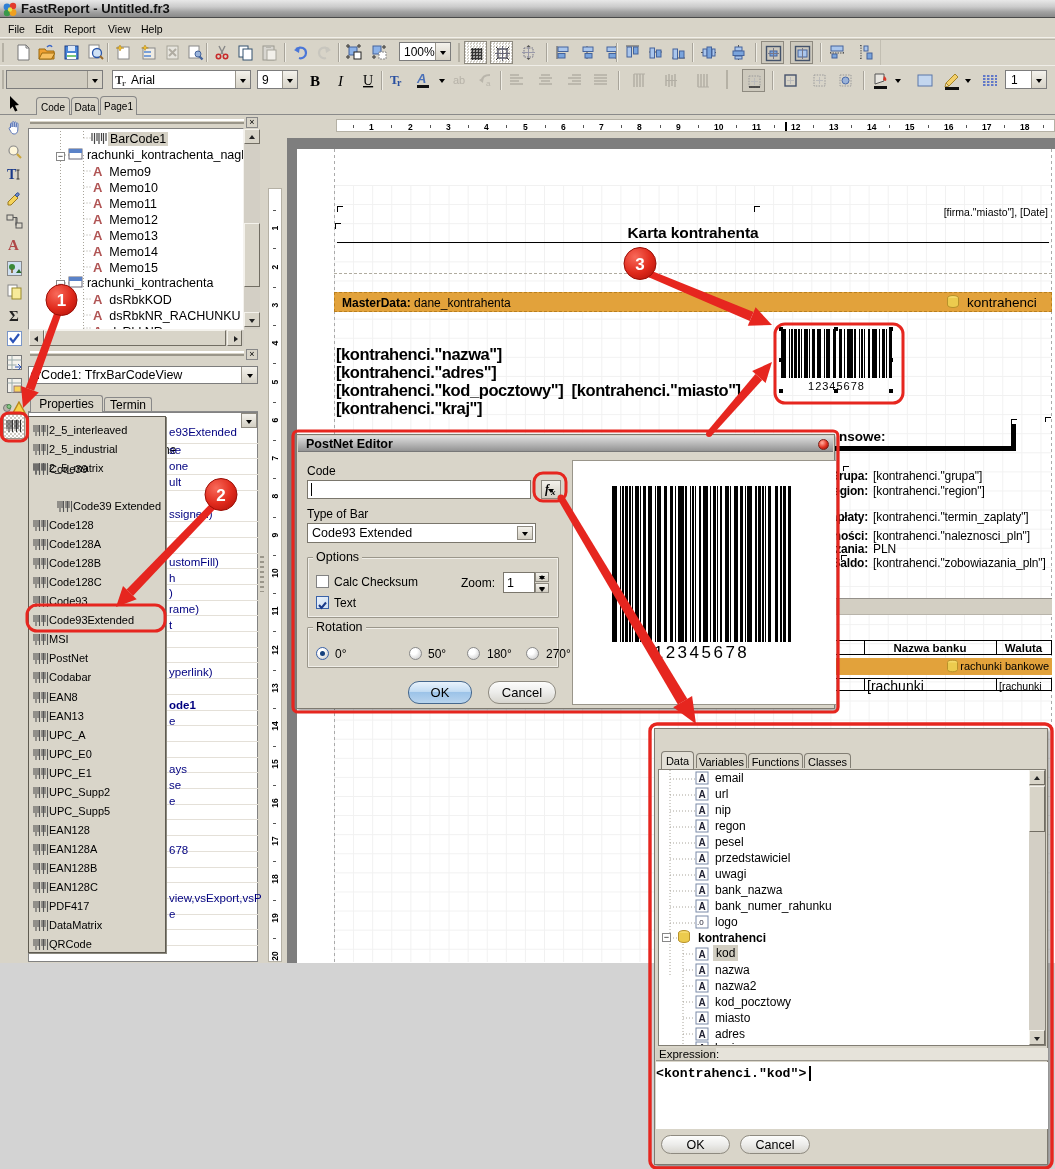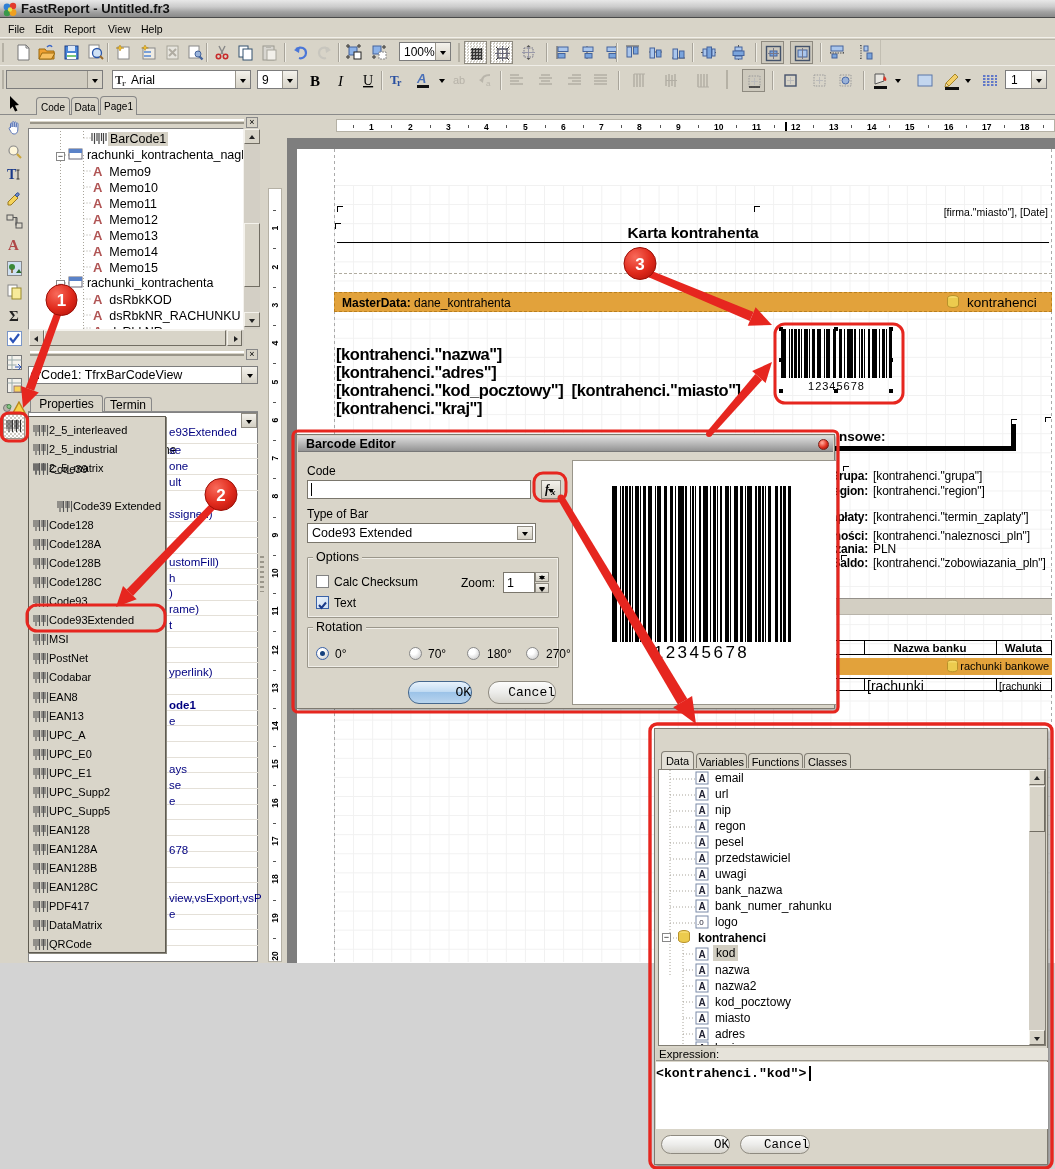--- a/index.html
+++ b/index.html
@@ -63,21 +63,21 @@
 .dtitle{position:absolute;left:1px;right:1px;top:1px;height:16px;background:linear-gradient(180deg,#dedede 0%,#bdbdbd 45%,#939393 100%);border-bottom:1px solid #777;}
 .dtitle .t{position:absolute;left:8px;top:1px;font-size:12.5px;font-weight:bold;color:#000;}
 .ball{position:absolute;top:2.5px;width:11px;height:11px;border-radius:50%;border:1px solid #555;}
 .gbox{position:absolute;border:1px solid #9b978b;border-radius:1px;}
 .gbox:after{content:"";position:absolute;inset:0;border:1px solid #f0eee8;}
 .glabel{position:absolute;top:-7px;left:7px;background:#d9d5c9;padding:0 3px;font-size:12.5px;z-index:2;}
 .lbl{position:absolute;font-size:12px;color:#000;white-space:nowrap;}
 .edit{position:absolute;background:#fff;border:1px solid #7a766c;}
 .cb{position:absolute;width:13px;height:13px;background:#fff;border:1px solid #828282;}
 .radio{position:absolute;width:13px;height:13px;border-radius:50%;background:radial-gradient(circle at 35% 30%,#fff 30%,#dcdcdc 70%,#b8b8b8);border:1px solid #8a8a8a;}
-.pill{position:absolute;height:23px;border-radius:11px;font-size:13px;text-align:right;color:#000;font-family:Liberation Mono, monospace;}
+.pill{position:absolute;height:23px;border-radius:11px;font-size:13px;text-align:center;color:#000;}
 .pill.blue{background:linear-gradient(180deg,#e9f3fc 0%,#c3dcf3 45%,#9cc3e8 50%,#b8d4ee 100%);border:1.5px solid #46688e;}
 .pill.silver{background:linear-gradient(180deg,#fdfdfc 0%,#ececea 50%,#d7d5ce 100%);border:1.5px solid #8e8a80;}
 
 .bars{position:absolute;border-left:3px solid #000;border-right:3px solid #000;background-image:repeating-linear-gradient(90deg,#000 0 2px,transparent 2px 7px),repeating-linear-gradient(90deg,#000 0 1px,transparent 1px 5px),repeating-linear-gradient(90deg,#000 0 2px,transparent 2px 11px),repeating-linear-gradient(90deg,#000 0 1px,transparent 1px 17px);}
 #anno{position:absolute;left:0;top:0;width:1055px;height:1169px;z-index:40;pointer-events:none;}
 </style></head>
 <body>
 <div id="app">
 <div id="title">
       <span class="txt">FastReport - Untitled.fr3</span>
@@ -966,21 +966,21 @@
     </div>
 <div class="pli" style="top:518.4px;">
       <svg class="bc" width="16" height="13">
         <path d="M1 1v7M3 1v11M5 1v7M6.5 1v11M9 1v7M10.5 1v11M12 1v7M14.5 1v11" stroke="#555" stroke-width="1.1"></path>
       </svg>
       <span class="tx">QRCode</span>
     </div>
 </div>
 <div id="dlgbar" class="dlg" style="left:296px;top:434px;width:539px;height:275px;z-index:30;">
  <div class="dtitle">
-      <span class="t">Barcode Editor</span>
+      <span class="t">PostNet Editor</span>
   <span class="ball" style="right:4px;background:radial-gradient(circle at 35% 30%,#ff9a8a 10%,#e03020 55%,#8a0a06);border-color:#7a2018;"></span>
     </div>
  <div class="lbl" style="left:10px;top:29px;">Code</div>
  <div class="edit" style="left:10px;top:45px;width:224px;height:19px;">
       <span style="position:absolute;left:3px;top:2px;width:1px;height:13px;background:#000;"></span>
     </div>
  <div class="ddb" style="left:244px;top:45px;width:20px;height:19px;"><svg width="18" height="17">
         <text x="3" y="12" font-size="12" font-style="italic" font-weight="bold" font-family="Liberation Serif" fill="#000">f</text>
         <text x="9" y="14" font-size="9" font-style="italic" font-weight="bold" font-family="Liberation Serif" fill="#000">x</text>
       </svg></div>
@@ -1007,21 +1007,21 @@
         <path d="M2 5l2.5 3L9 2.5" fill="none" stroke="#1a3a8a" stroke-width="2"></path>
       </svg></div>
  <div class="lbl" style="left:37px;top:161px;">Text</div>
  <div class="gbox" style="left:10px;top:192px;width:252px;height:41px;"></div>
  <div class="glabel" style="left:16px;top:185px;">Rotation</div>
  <div class="radio" style="left:19px;top:212px;border-color:#3a62a8;">
       <span style="position:absolute;left:3px;top:3px;width:5px;height:5px;border-radius:50%;background:#16417e;"></span>
     </div>
  <div class="lbl" style="left:38px;top:212px;">0°</div>
  <div class="radio" style="left:112px;top:212px;"></div>
- <div class="lbl" style="left:131px;top:212px;">70°</div>
+ <div class="lbl" style="left:131px;top:212px;">50°</div>
  <div class="radio" style="left:170px;top:212px;"></div>
  <div class="lbl" style="left:190px;top:212px;">180°</div>
  <div class="radio" style="left:229px;top:212px;"></div>
  <div class="lbl" style="left:249px;top:212px;">270°</div>
  <div class="pill blue" style="left:111px;top:246px;width:64px;padding-top:3px;">OK</div>
  <div class="pill silver" style="left:191px;top:246px;width:68px;padding-top:3px;">Cancel</div>
  <div style="position:absolute;left:275px;top:25px;width:264px;height:245px;background:#fff;border:1px solid #99958a;border-right:none;"></div>
  <div class="bars" style="left:315px;top:51px;width:179px;height:156px;"></div>
  <div style="position:absolute;left:315px;top:208px;width:179px;font-size:17px;text-align:center;letter-spacing:2.5px;">12345678</div>
 </div>

